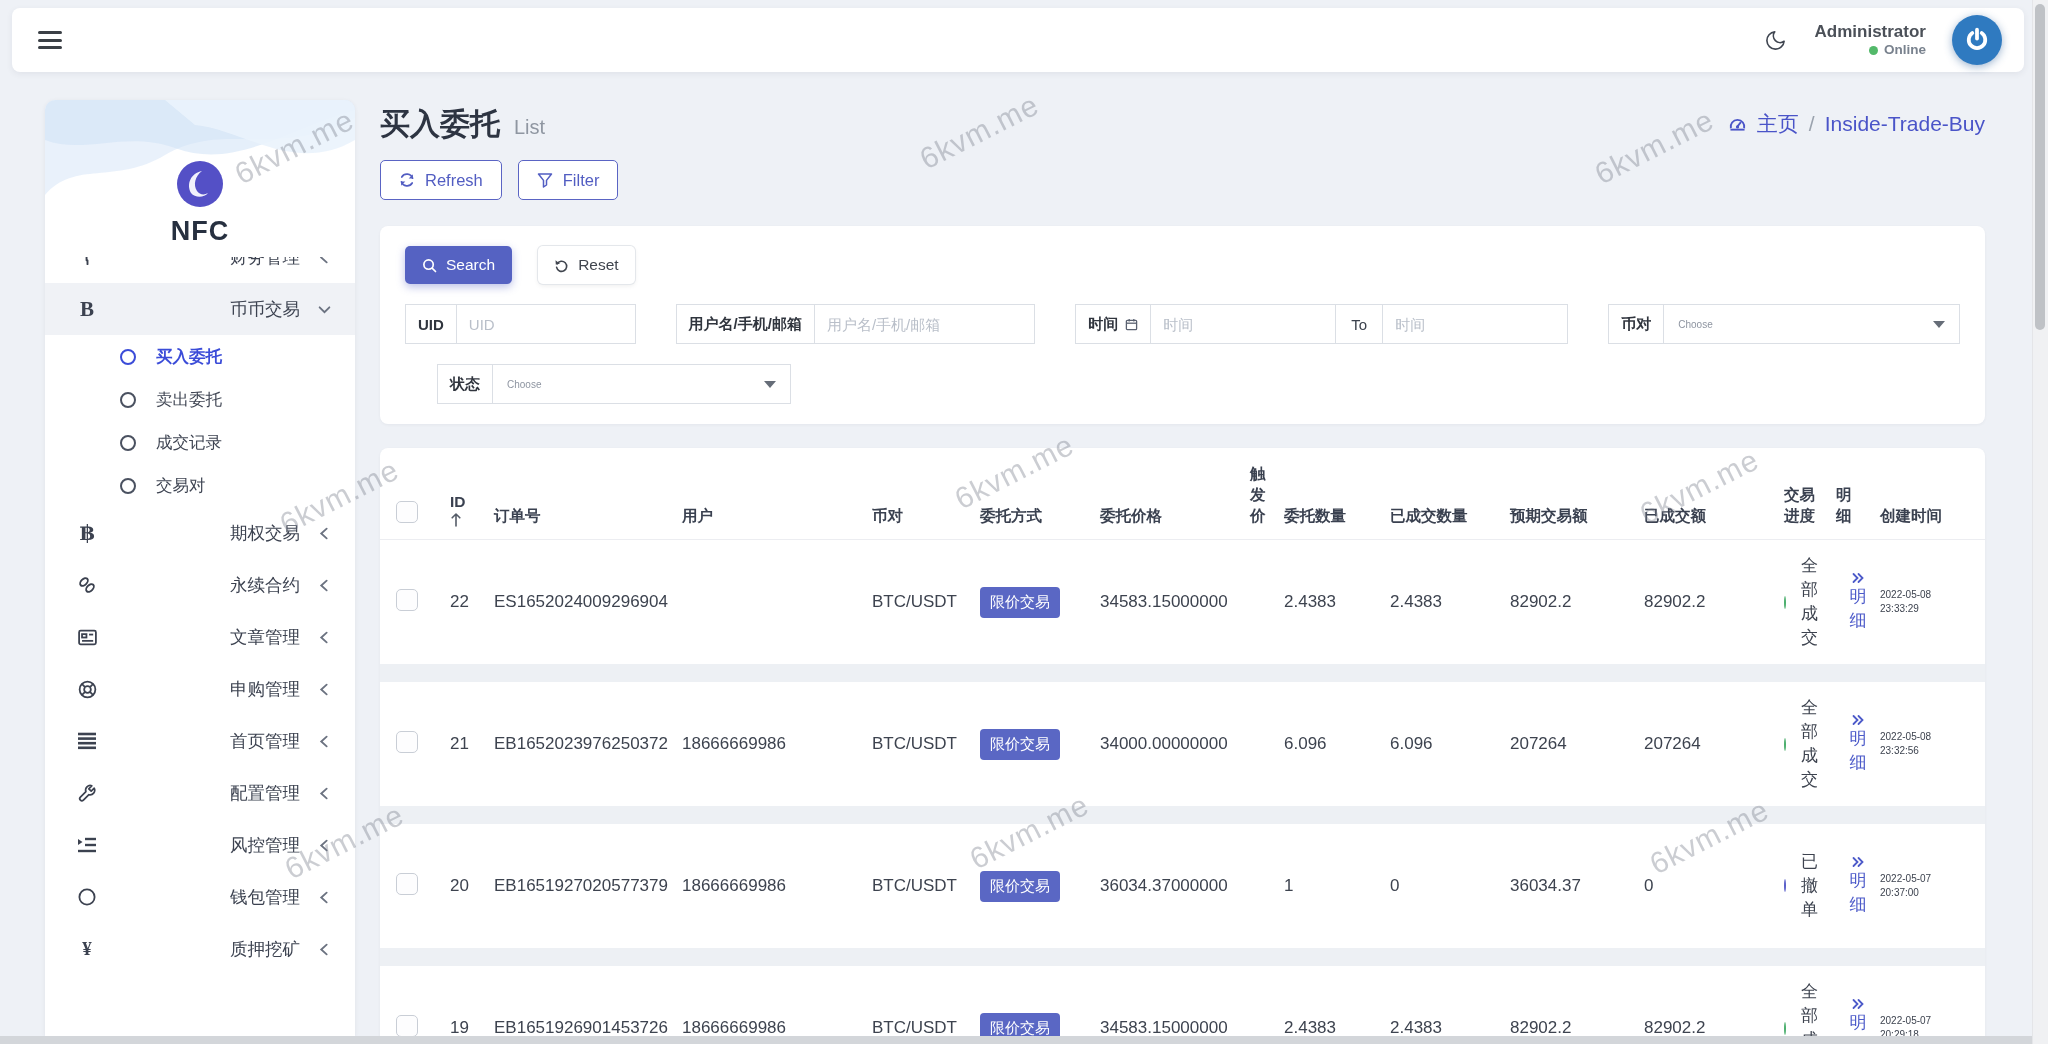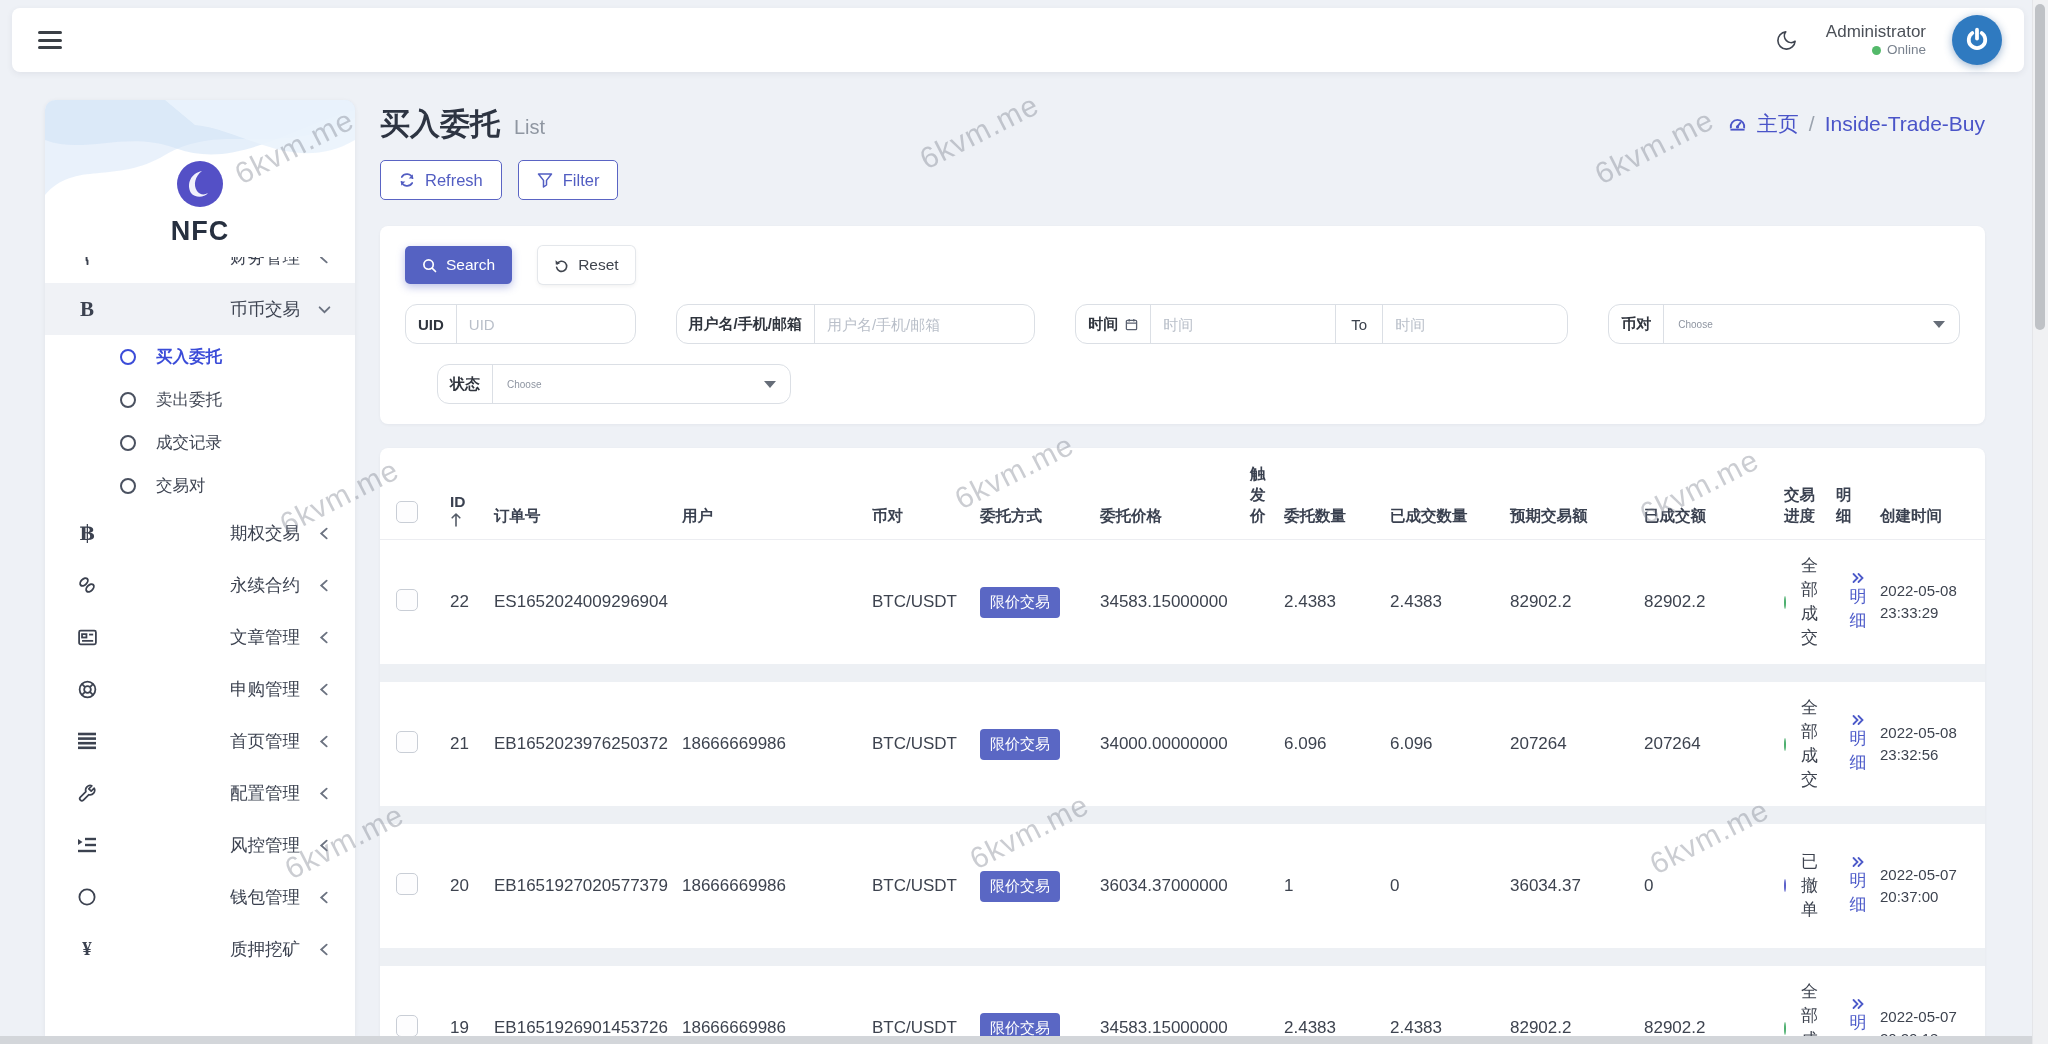--- a/index.html
+++ b/index.html
@@ -6,21 +6,21 @@
   html,body { width:2048px; height:1044px; }
   body { font-family:"Liberation Sans","DejaVu Sans",sans-serif; background:#eef1f6; }
   .stage { position:relative; width:2048px; height:1044px; overflow:hidden; background:#eef1f6; }
 
   
   .topbar { position:absolute; left:12px; top:8px; width:2012px; height:64px; background:#fff;
             border-radius:8px; box-shadow:0 2px 6px rgba(60,70,90,.08); z-index:5;
             display:flex; align-items:center; justify-content:space-between; padding:0 22px 0 26px; }
   .hamburger { width:24px; height:18px; display:flex; flex-direction:column; justify-content:space-between; cursor:pointer; }
   .hamburger i { display:block; height:3px; background:#3b4046; border-radius:2px; }
-  .top-right { display:flex; align-items:center; gap:26px; }
+  .top-right { display:flex; align-items:center; gap:26px;font-weight:bold; }
   .moon-btn { width:26px; height:26px; display:flex; align-items:center; justify-content:center; cursor:pointer; }
   .user-meta { text-align:right; line-height:1.25; }
   .user-name { font-size:17px; color:#4b5058; }
   .user-status { font-size:13.5px; color:#79828e; display:flex; align-items:center; justify-content:flex-end; gap:6px; }
   .status-dot { width:9px; height:9px; border-radius:50%; background:#53b96a; display:inline-block; }
   .avatar { width:50px; height:50px; border-radius:50%; background:#2f7ac0; display:flex; align-items:center; justify-content:center;
             box-shadow:0 2px 8px rgba(40,90,150,.45); cursor:pointer; }
 
   
   .sidebar { position:absolute; left:45px; top:100px; width:310px; height:936px; background:#fff;
@@ -62,21 +62,21 @@
                  padding:20px 25px; }
   .filter-actions { display:flex; gap:26px; margin-bottom:20px; }
   .btn-search { height:38px; padding:0 17px; background:#5562c2; border:none; border-radius:5px; color:#fff;
                 font-size:15.5px; display:flex; align-items:center; gap:9px; cursor:pointer;
                 box-shadow:0 3px 8px rgba(85,98,194,.4); }
   .btn-reset { height:38px; padding:0 16px; background:#fff; border:none; border-radius:5px; color:#40454e;
                font-size:15.5px; display:flex; align-items:center; gap:9px; cursor:pointer;
                box-shadow:0 0 0 1px #e4e7eb, 0 2px 5px rgba(0,0,0,.07); }
   .f-row { display:flex; gap:40px; }
   .f-row + .f-row { margin-top:20px;padding-left:32px; }
-  .igroup { height:40px; border:1px solid #dbdfe5; border-radius:12px; background:#fff; display:flex; align-items:center; overflow:hidden; }
+  .igroup { height:40px; border:1px solid #dbdfe5; border-radius:0; background:#fff; display:flex; align-items:center; overflow:hidden; }
   .igroup .lab { height:100%; display:flex; align-items:center; gap:7px; padding:0 12px; font-size:15px; font-weight:bold;
                  color:#30353e; border-right:1px solid #dbdfe5; white-space:nowrap; }
   .igroup input { border:none; outline:none; height:100%; flex:1; min-width:0; padding:0 12px; font-size:15px; color:#333; background:transparent; }
   .igroup input::placeholder { color:#b9bfc9; }
   .to-cell { height:100%; display:flex; align-items:center; padding:0 15px; font-size:15px; color:#3c424d;
              border-left:1px solid #dbdfe5; border-right:1px solid #dbdfe5; }
   .sel { flex:1; height:100%; display:flex; align-items:center; justify-content:space-between; padding:0 14px; cursor:pointer; }
   .sel .sel-val { font-size:10px; color:#8e95a1; }
   .caret { width:0; height:0; border-left:6px solid transparent; border-right:6px solid transparent; border-top:7px solid #666d78; }
   .g-uid { width:232px; } .g-user { width:362px; } .g-time { width:496px; } .g-pair { width:354px; margin-left:auto; } .g-status { width:354px; }
@@ -91,21 +91,21 @@
   .th span.two { display:inline-block; width:38px; word-break:break-all; line-height:1.35; }
   .id-head { display:flex; flex-direction:column; gap:2px; }
   .trow { height:124px; font-size:17px; color:#3d434f; }
   .row-gap { height:18px; background:#edf0f4; }
   .cb { width:22px; height:22px; border:1.5px solid #c9ced6; border-radius:5px; background:#fdfdfe; display:inline-block; cursor:pointer; }
   .badge { display:inline-block; background:#5a67c4; color:#fff; font-size:15px; padding:6px 10px; border-radius:4px; }
   .status { display:flex; flex-direction:row; align-items:center; gap:15px; width:34px; }
   .dot13 { width:13px; height:13px; border-radius:50%; display:block; }
   .vtext { display:inline-block; width:18px; word-break:break-all; line-height:1.4; text-align:center; }
   .detail { display:flex; flex-direction:column; align-items:center; gap:1px; color:#4c5ac9; cursor:pointer; }
-  .c-date { width:84px; overflow-wrap:break-word; line-height:1.45; font-size:15px; }
+  .c-date { width:84px; overflow-wrap:break-word; line-height:1.45; font-size:10px; }
 
   
   .watermark { position:absolute; font-size:30px; color:rgba(118,124,136,.38); transform:rotate(-27deg);
                letter-spacing:1px; z-index:6; pointer-events:none; white-space:nowrap; }
   .vscroll { position:absolute; right:0; top:0; width:16px; height:1044px; background:#f0f1f3; border-left:1px solid #e4e5e8; z-index:10; }
   .vthumb { position:absolute; right:3px; top:4px; width:10px; height:326px; background:#bfc2c6; border-radius:5px; }
   .bottom-band { position:absolute; left:0; right:16px; bottom:0; height:8px; background:#d3d6da; z-index:9; }
   svg { display:block; }
 </style>
 </head>

